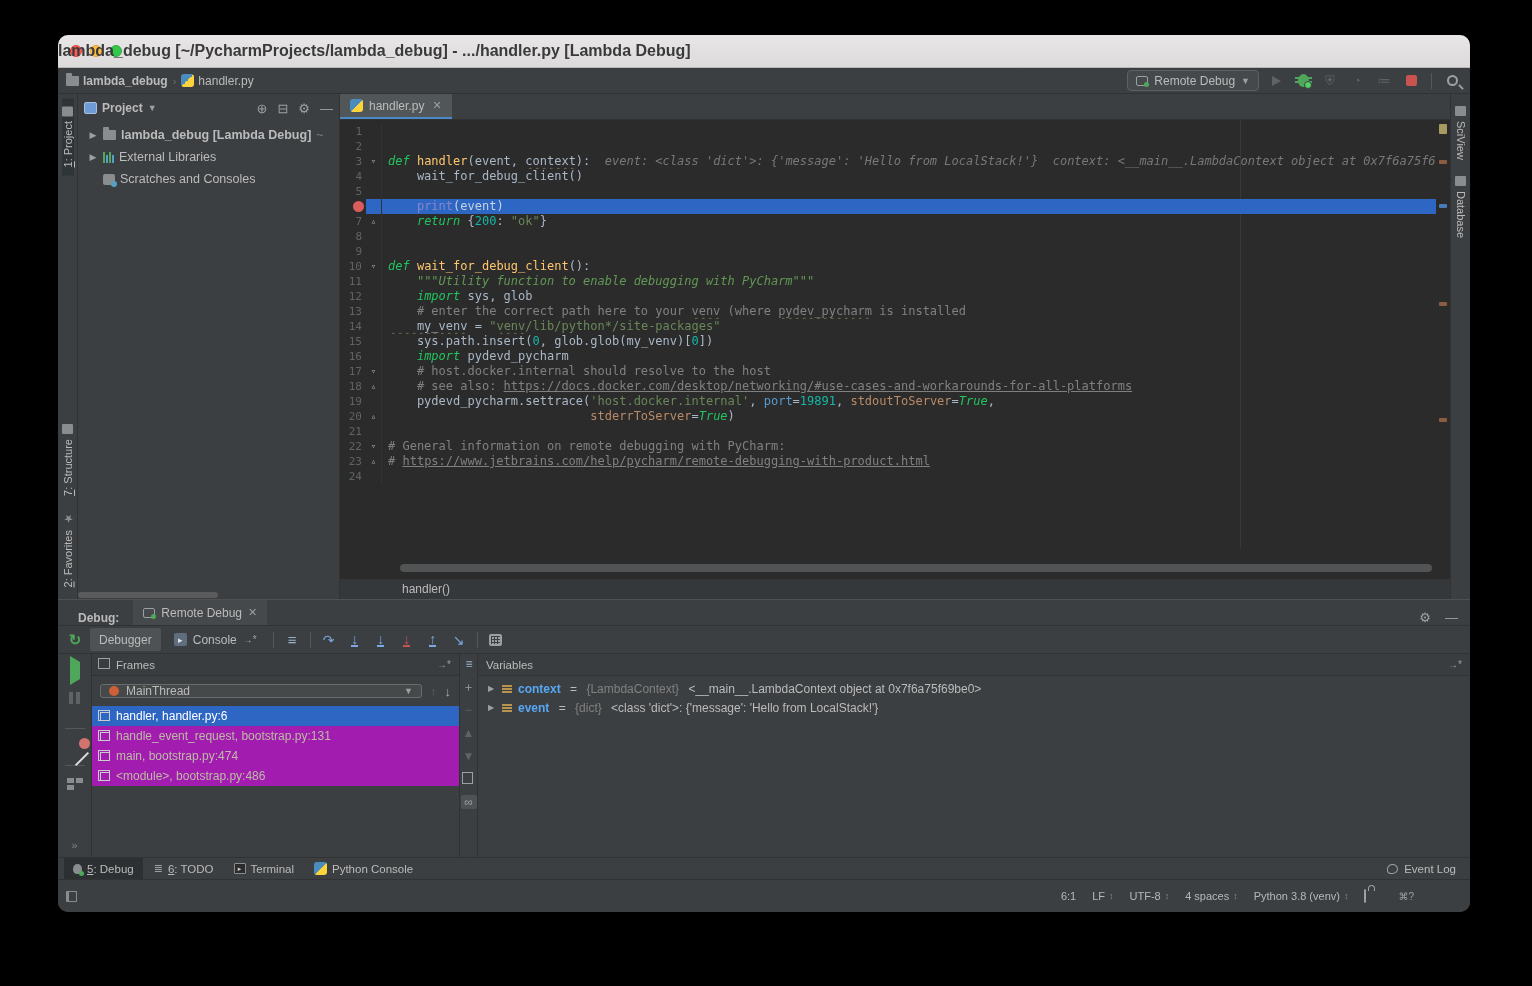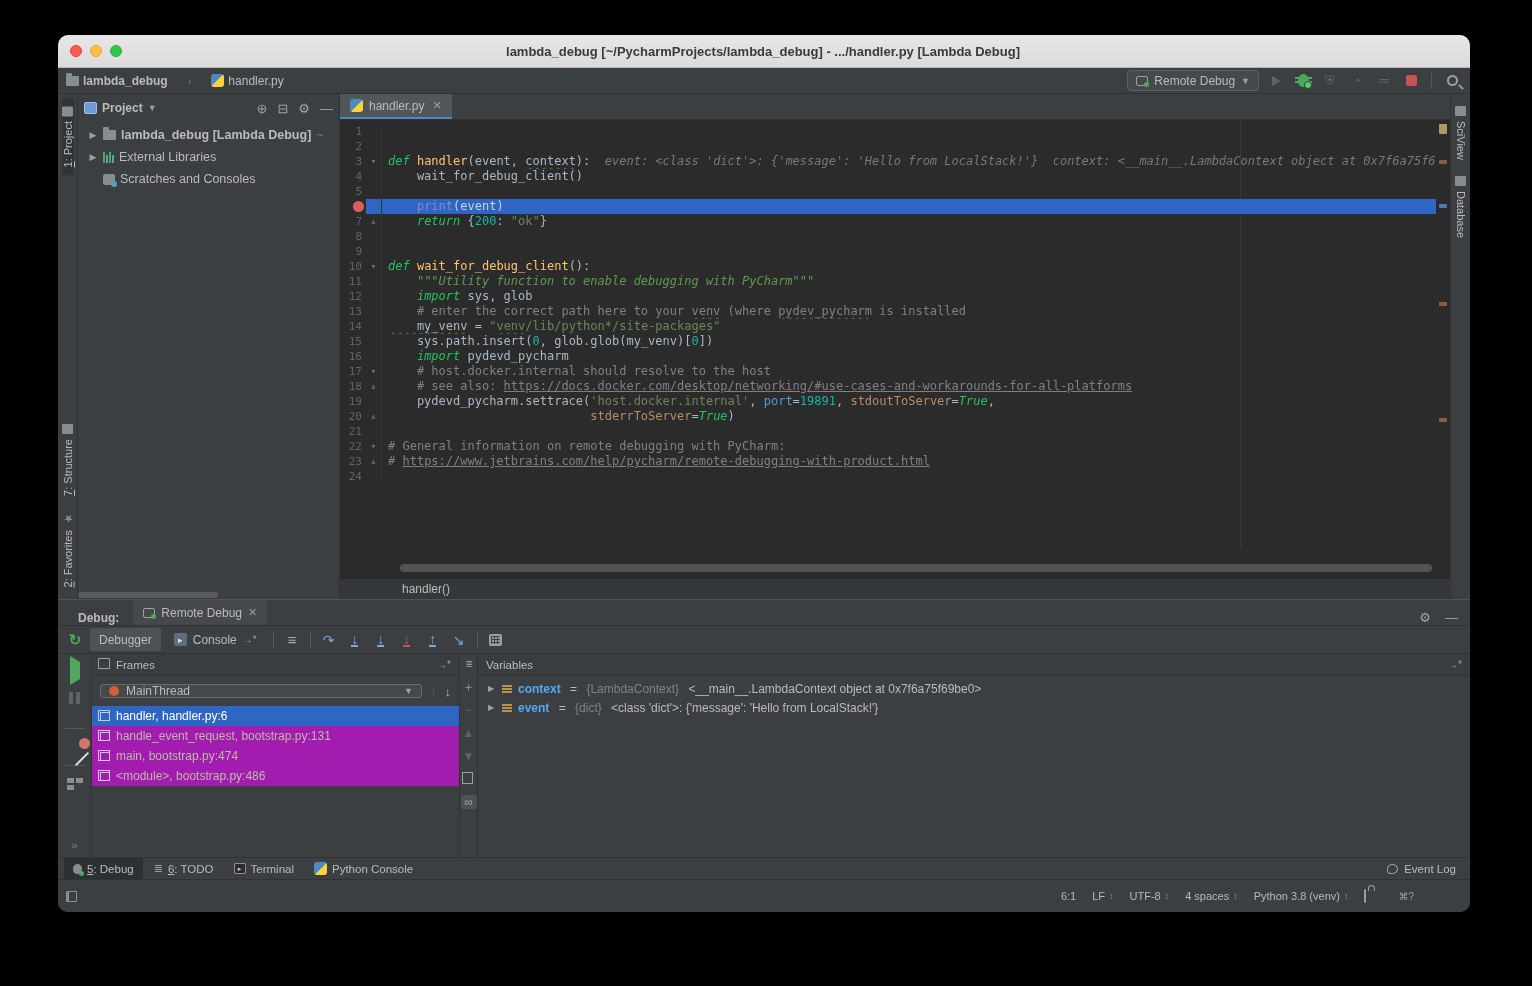--- a/index.html
+++ b/index.html
@@ -12,28 +12,28 @@
 
   
   .titlebar { height:33px; flex:0 0 33px; background:linear-gradient(#E8E6E7,#DDDADB);
               display:flex; align-items:center; position:relative;
               border-bottom:1px solid #B9B6B7; }
   .lights { display:flex; gap:8px; margin-left:12px; }
   .light { width:12px; height:12px; border-radius:50%; }
   .light.red    { background:#FC5B57; border:1px solid #E2443F; }
   .light.yellow { background:#FDBE41; border:1px solid #E0A633; }
   .light.green  { background:#34C84A; border:1px solid #2BAB3E; }
-  .wtitle { position:absolute; left:0; right:2px; text-align:center; font-size:13px;
+  .wtitle { position:absolute; left:0; right:2px; text-align:left; font-size:16px;
             font-weight:bold; color:#3A3A3A; pointer-events:none; }
 
   
   .navbar { height:26px; flex:0 0 26px; background:#3C3F41; display:flex;
             align-items:center; padding:0 8px; border-bottom:1px solid #323232;
             color:#BBBBBB; font-size:12px; }
-  .crumbs { display:flex; align-items:center; gap:20px; }
+  .crumbs { display:flex; align-items:center; gap:5px; }
   .crumb { display:flex; align-items:center; gap:4px; cursor:default; }
   .crumb b { font-weight:bold; color:#BBBBBB; }
   .crumb-sep { color:#6E7173; font-size:11px; }
   .ic-folder { width:13px; height:10px; background:#8A8D8F; border-radius:1px; position:relative; display:inline-block; }
   .ic-folder::before { content:""; position:absolute; top:-3px; left:0; width:6px; height:3px;
                        background:#8A8D8F; border-radius:1px 1px 0 0; }
   .ic-py { width:13px; height:13px; border-radius:3px; display:inline-block;
            background:linear-gradient(135deg,#4B8BBE 0 50%,#FFD43B 50% 100%); }
   .nav-right { margin-left:auto; display:flex; align-items:center; gap:7px; }
   .runcfg { display:flex; align-items:center; gap:6px; border:1px solid #5E6162;

